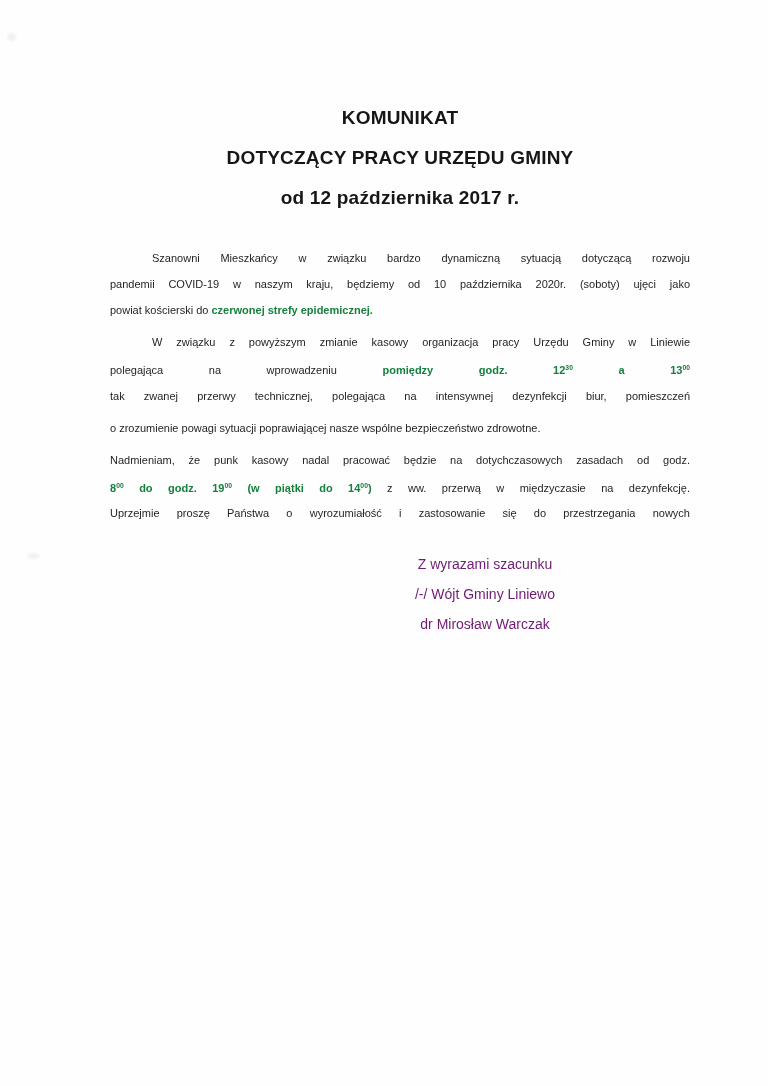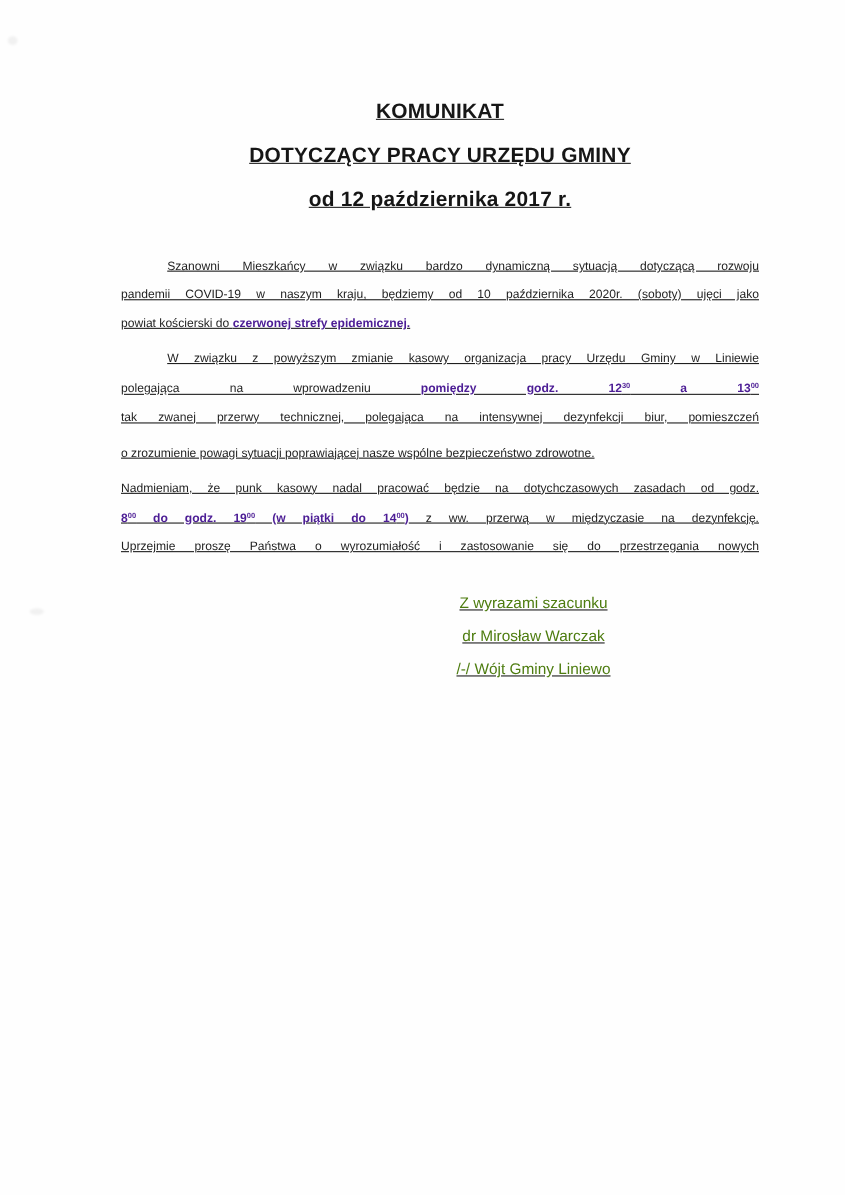--- a/index.html
+++ b/index.html
@@ -19,23 +19,22 @@
   }
   .smudge {
     position: absolute;
     background: rgba(0,0,0,0.05);
     border-radius: 50%;
     filter: blur(1px);
   }
   .content {
     position: absolute;
     left: 110px;
-    top: 0;
+    top: 16px;
     width: 580px;
-    text-decoration: underline;
   }
   .title {
     margin-top: 82px;
     text-align: center;
     font-weight: bold;
     font-size: 19px;
     line-height: 40px;
     color: #161616;
     letter-spacing: 0.2px;
   }
@@ -45,33 +44,33 @@
     line-height: 26px;
   }
   .para { margin: 0 0 6px 0; }
   .line { white-space: nowrap; }
   .line.just {
     text-align: justify;
     text-align-last: justify;
     text-justify: inter-word;
   }
   .line.indent { text-indent: 42px; }
-  .b { font-weight: bold; color: #4c1d95; }
+  .b { font-weight: bold; color: #15803d; }
   .sup {
     font-size: 0.62em;
     vertical-align: 0.52em;
   }
   .signature {
     margin-top: 23px;
     margin-left: 255px;
     width: 240px;
     text-align: center;
     font-size: 14px;
     line-height: 30px;
-    color: #4d7c0f;
+    color: #701a75;
   }
 </style>
 </head>
 <body>
 
 <div class="page">
   <div class="smudge" style="left:7px; top:33px; width:9px; height:8px;"></div>
   <div class="smudge" style="left:27px; top:553px; width:13px; height:6px;"></div>
 
   <div class="content">
@@ -98,18 +97,18 @@
         </div>
         <div class="para">
           <div class="line just"><span>Nadmieniam, że punk kasowy nadal pracować będzie na dotychczasowych zasadach od godz.</span></div>
           <div class="line just"><span class="b">8</span><span class="b sup">00</span><span class="b"> do godz. 19</span><span class="b sup">00</span><span class="b"> (w piątki do 14</span><span class="b sup">00</span><span class="b">)</span><span> z ww. przerwą w międzyczasie na dezynfekcję.</span></div>
           <div class="line just"><span>Uprzejmie proszę Państwa o wyrozumiałość i zastosowanie się do przestrzegania nowych</span></div>
         </div>
       </div>
 
     <div class="signature">
       <div>Z wyrazami szacunku</div>
+      <div>/-/ Wójt Gminy Liniewo</div>
       <div>dr Mirosław Warczak</div>
-      <div>/-/ Wójt Gminy Liniewo</div>
     </div>
 
   </div>
 </div>
 
 </body></html>

